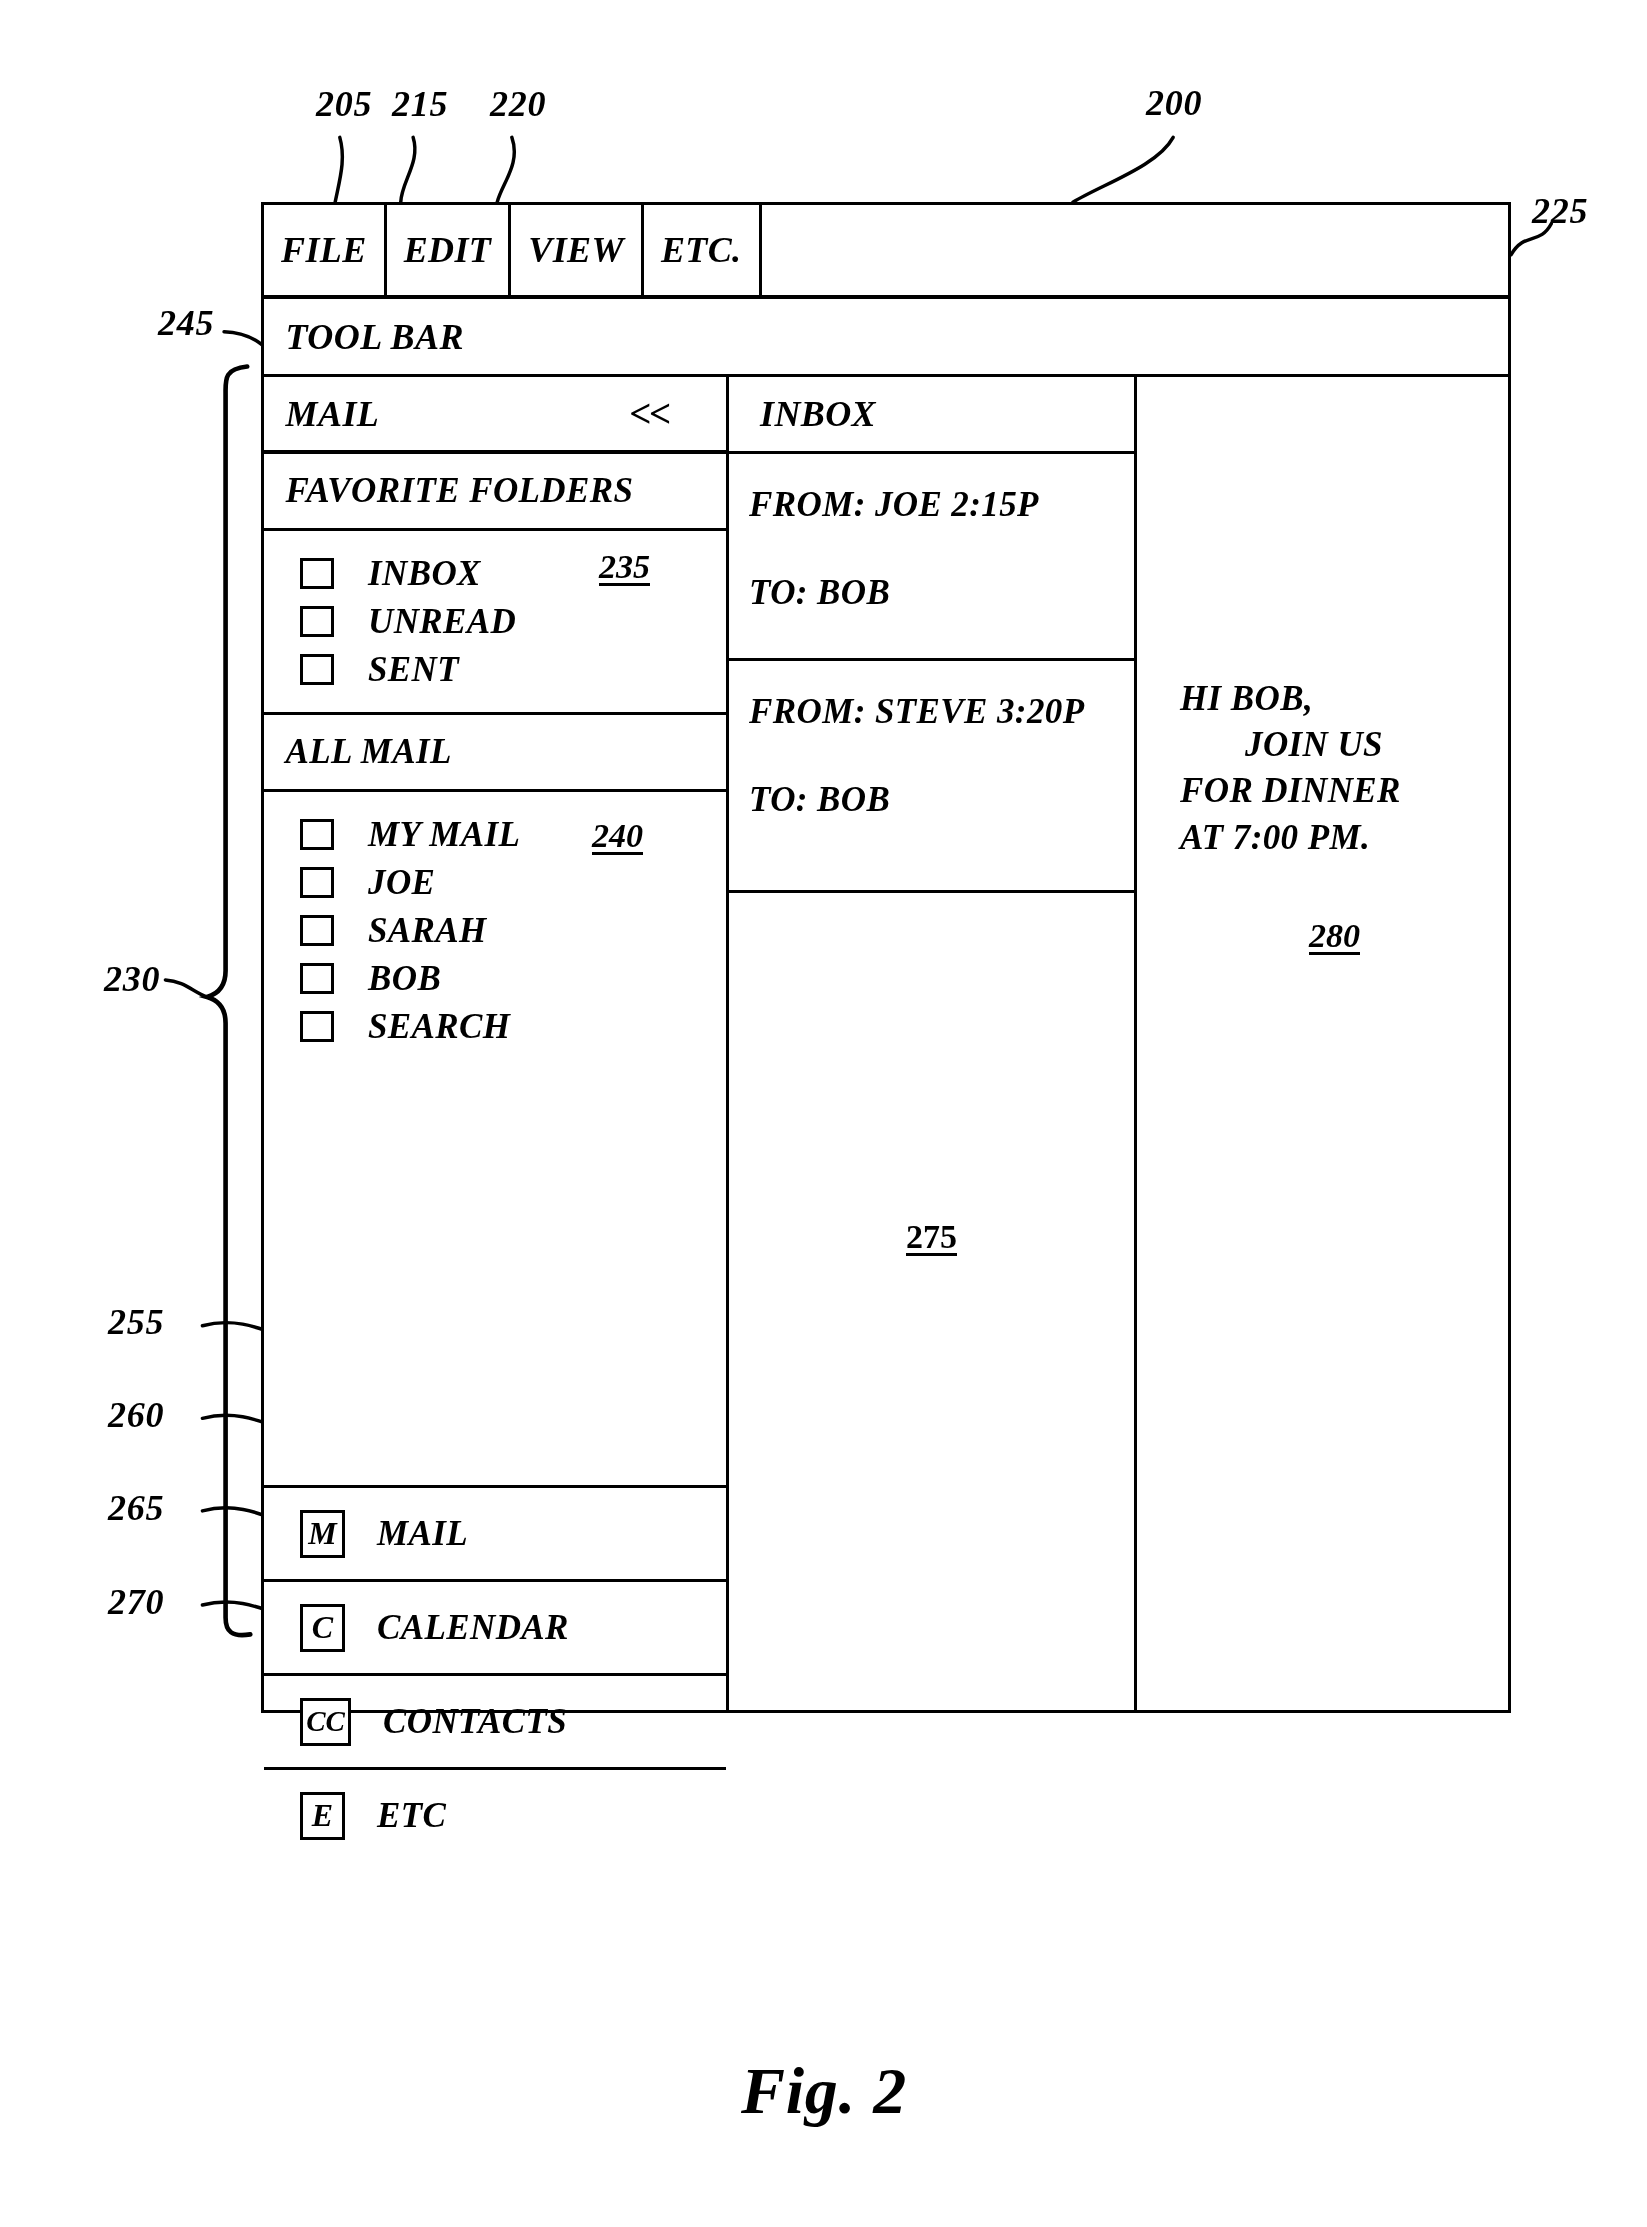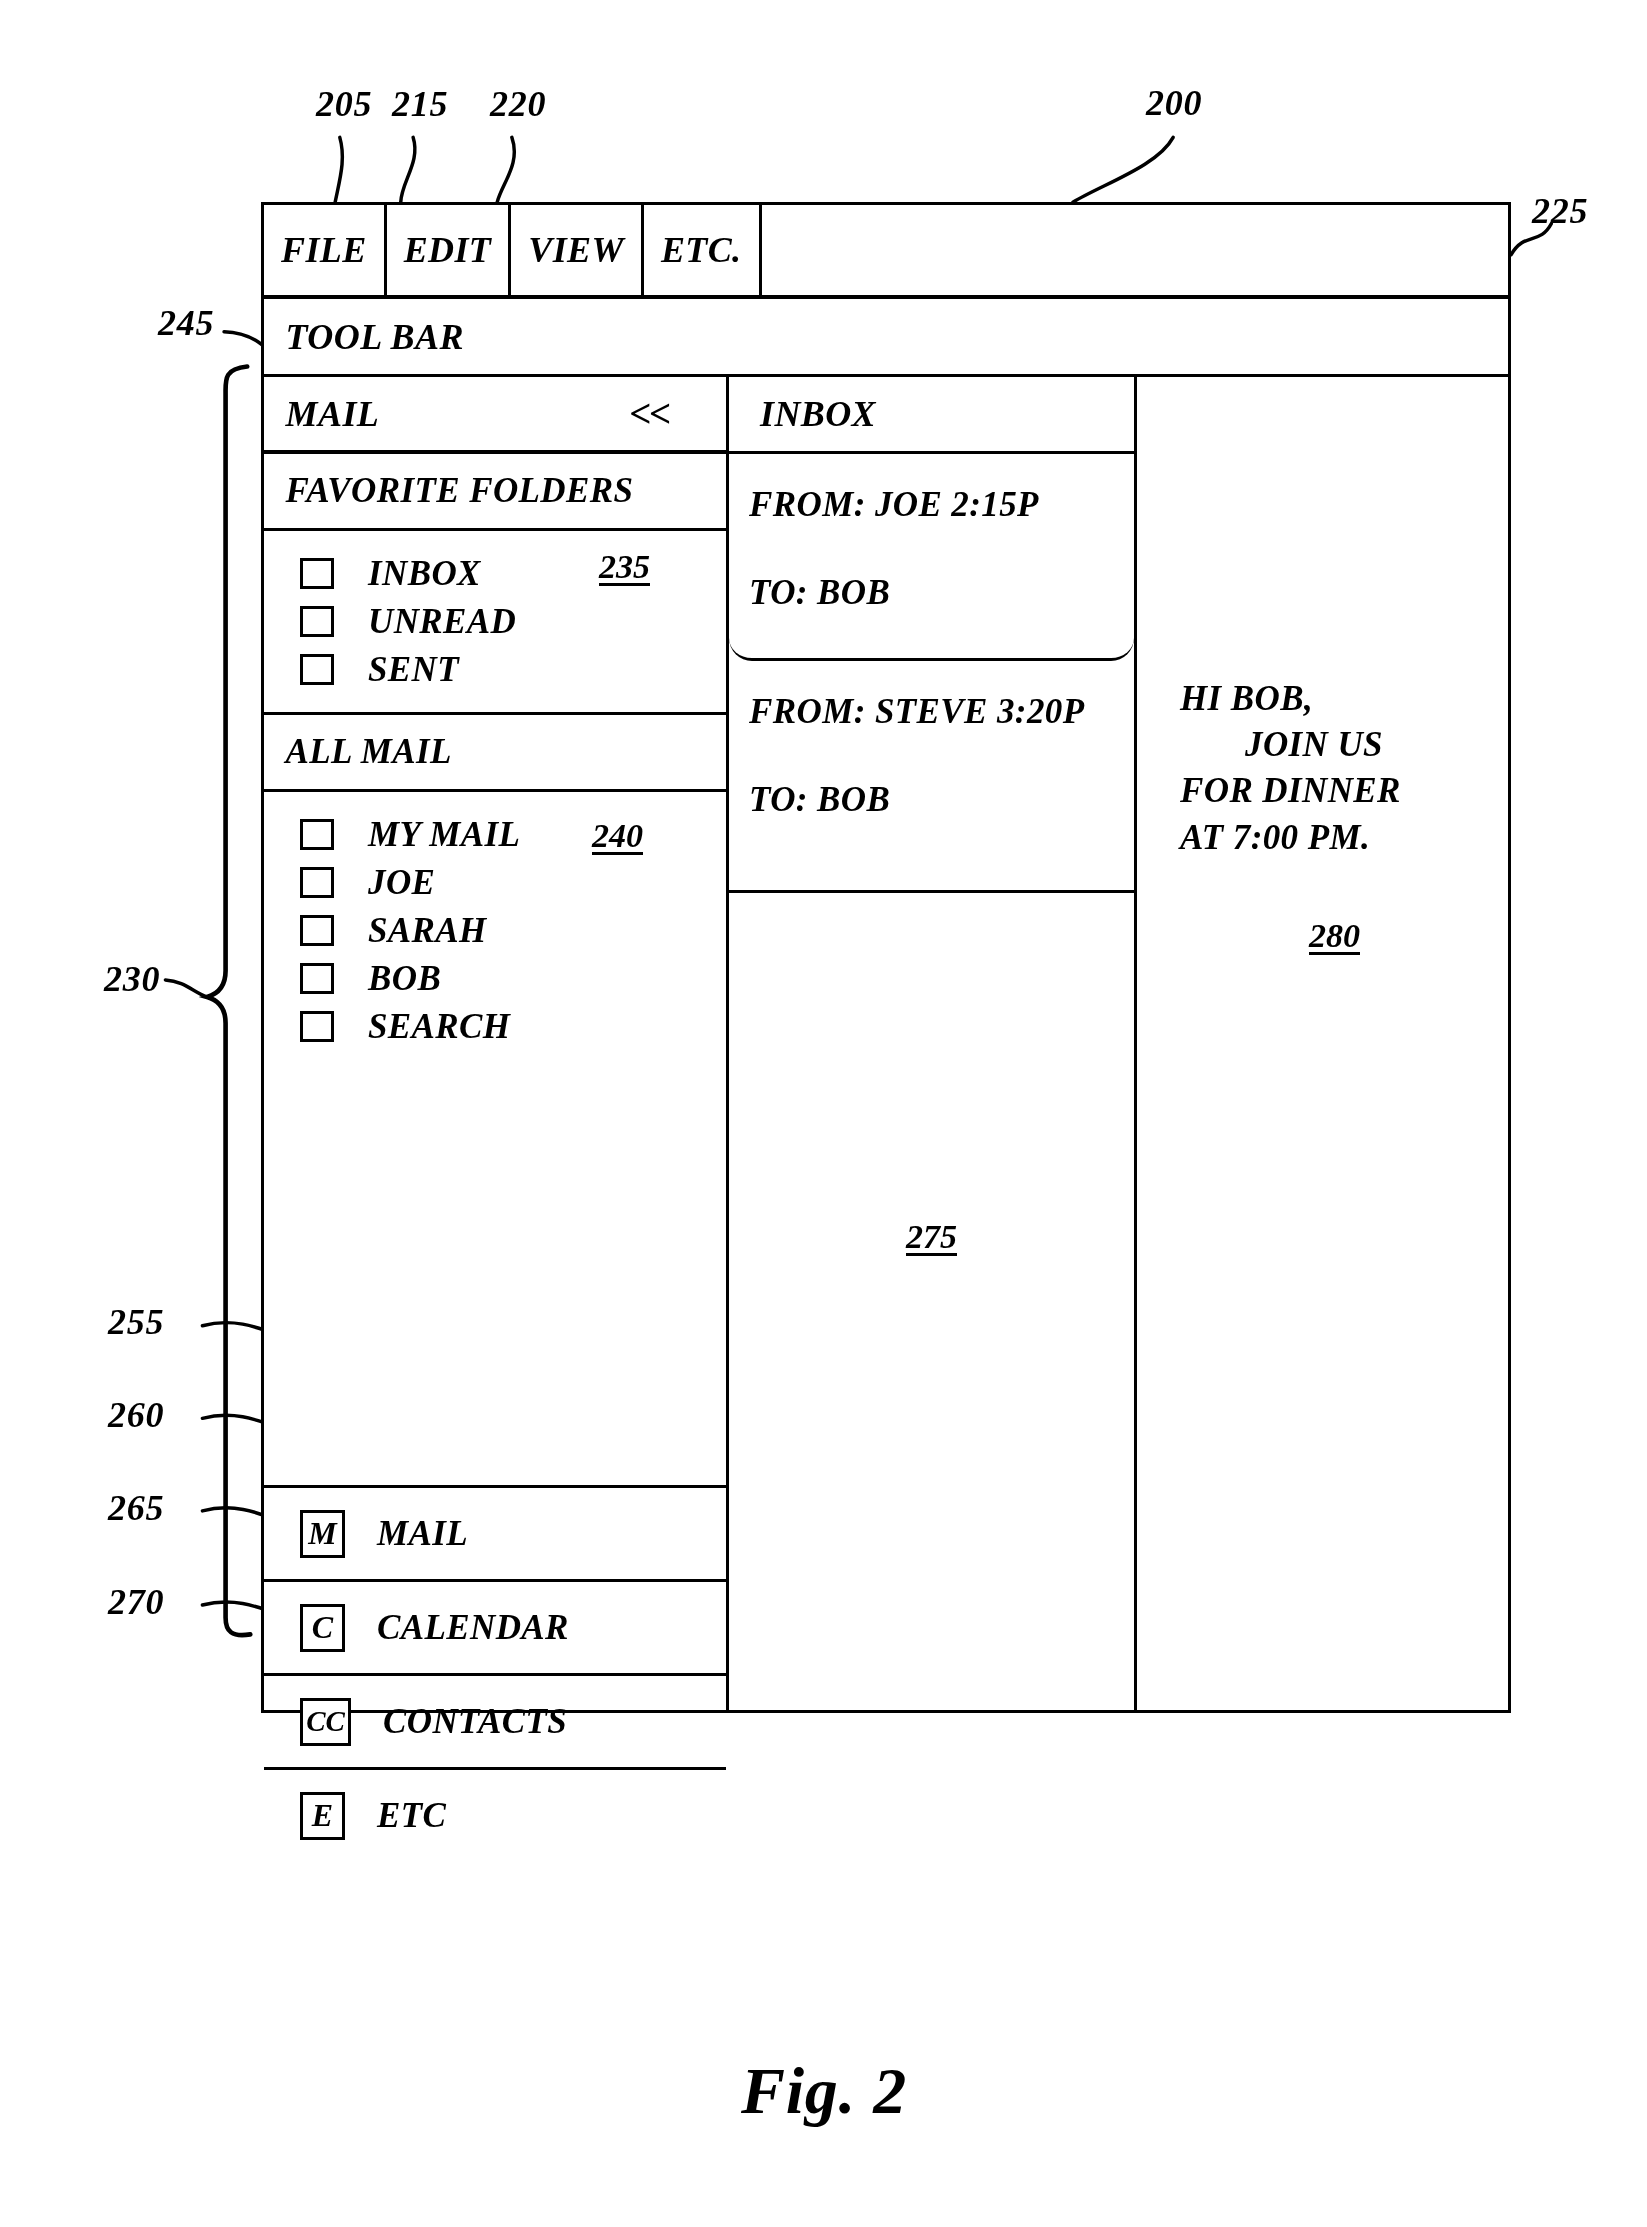--- a/index.html
+++ b/index.html
@@ -255,30 +255,29 @@
     padding: 31px 0 36px 20px;
   }
   .msg .line {
     font-style: italic;
     font-weight: bold;
     font-size: 35px;
     white-space: nowrap;
     letter-spacing: 0.4px;
   }
   .msg .line.second { margin-top: 48px; }
-  .msg-1 { height: 207px; border-radius: 23px; }
+  .msg-1 { height: 207px; }
   .msg-2 { height: 232px; }
 
   .list-ref {
     position: absolute;
     top: 841px;
     left: 0;
     right: 0;
     text-align: center;
-    font-style: italic;
     font-weight: bold;
     font-size: 34px;
     text-decoration: underline;
     text-underline-offset: 5.4px;
   }
 
   
   .reading-body {
     position: absolute;
     left: 43px;

